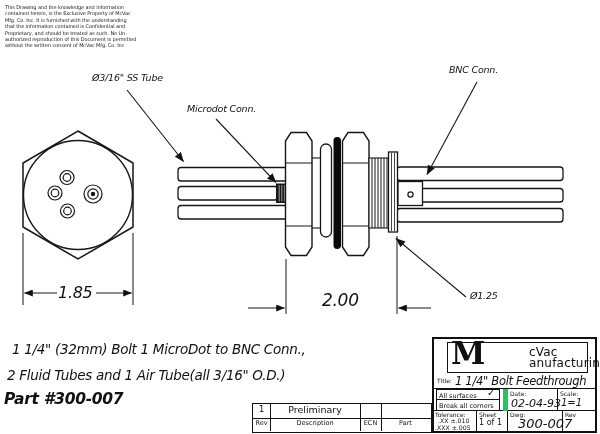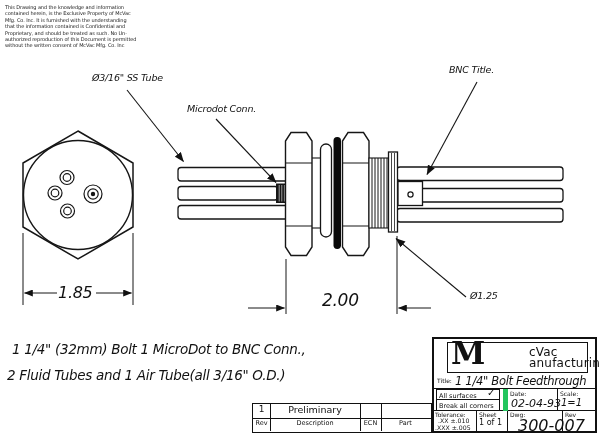--- a/index.html
+++ b/index.html
@@ -134,28 +134,29 @@
     <span>contained herein, is the Exclusive Property of McVac</span>
     <span>Mfg. Co. Inc. It is furnished with the understanding</span>
     <span>that the information contained is Confidential and</span>
     <span>Proprietary, and should be treated as such. No Un-</span>
     <span>authorized reproduction of this Document is permitted</span>
     <span>without the written consent of McVac Mfg. Co. Inc</span>
   </div>
 
   <span class="abs callout" style="left:92px;top:72px;">Ø3/16" SS Tube</span>
   <span class="abs callout" style="left:187px;top:103px;">Microdot Conn.</span>
-  <span class="abs callout" style="left:449px;top:64px;">BNC Title.</span>
+  <span class="abs callout" style="left:449px;top:64px;">BNC Conn.</span>
   <span class="abs callout" style="left:470px;top:290px;">Ø1.25</span>
 
   <span class="abs dim-txt" style="left:58px;top:283px;font-size:16px;">1.85</span>
   <span class="abs dim-txt" style="left:322px;top:290px;font-size:17px;">2.00</span>
 
   <span class="abs desc" style="left:12px;top:341px;">1 1/4" (32mm) Bolt 1 MicroDot to BNC Conn.,</span>
   <span class="abs desc" style="left:7px;top:367px;">2 Fluid Tubes and 1 Air Tube(all 3/16" O.D.)</span>
+  <span class="abs desc" style="left:4px;top:390px;font-size:15.5px;font-weight:600;">Part #300-007</span>
 
   <div id="rev-table" class="abs">
     <div class="rt-row" style="top:0;border-bottom:1px solid #111;">
       <div class="rt-cell" style="left:0;width:17px;font-size:9px;">1</div>
       <div class="rt-cell" style="left:17px;width:90px;font-size:9.5px;">Preliminary</div>
       <div class="rt-cell" style="left:107px;width:21px;font-size:9px;"></div>
       <div class="rt-cell" style="left:128px;width:49px;border-right:none;font-size:9px;"></div>
     </div>
     <div class="rt-row" style="top:15px;height:12px;">
       <div class="rt-cell" style="left:0;width:17px;font-size:6.5px;">Rev</div>
@@ -201,21 +202,21 @@
         <span class="abs tb-label" style="left:1px;top:0px;">Tolerance:</span>
         <span class="abs" style="left:4px;top:6px;font-size:6.2px;">.XX  ±.010</span>
         <span class="abs" style="left:1px;top:12.5px;font-size:6.2px;">.XXX  ±.005</span>
       </div>
       <div class="tb-cell" style="left:42px;top:0;width:31px;height:20px;border-left:1px solid #111;">
         <span class="abs tb-label" style="left:2px;top:0px;">Sheet</span>
         <span class="abs" style="left:2px;top:7px;font-size:8px;">1  of  1</span>
       </div>
       <div class="tb-cell" style="left:73px;top:0;width:55px;height:20px;border-left:1px solid #111;">
         <span class="abs tb-label" style="left:2px;top:0px;">Dwg:</span>
-        <span class="abs it" style="left:10px;top:5px;font-size:16px;">300-007</span>
+        <span class="abs it" style="left:10px;top:5px;font-size:13px;">300-007</span>
       </div>
       <div class="tb-cell" style="left:128px;top:0;width:33px;height:20px;border-left:1px solid #111;">
         <span class="abs tb-label" style="left:2px;top:0px;">Rev</span>
       </div>
     </div>
   </div>
 
 </div>
 
 </body></html>

